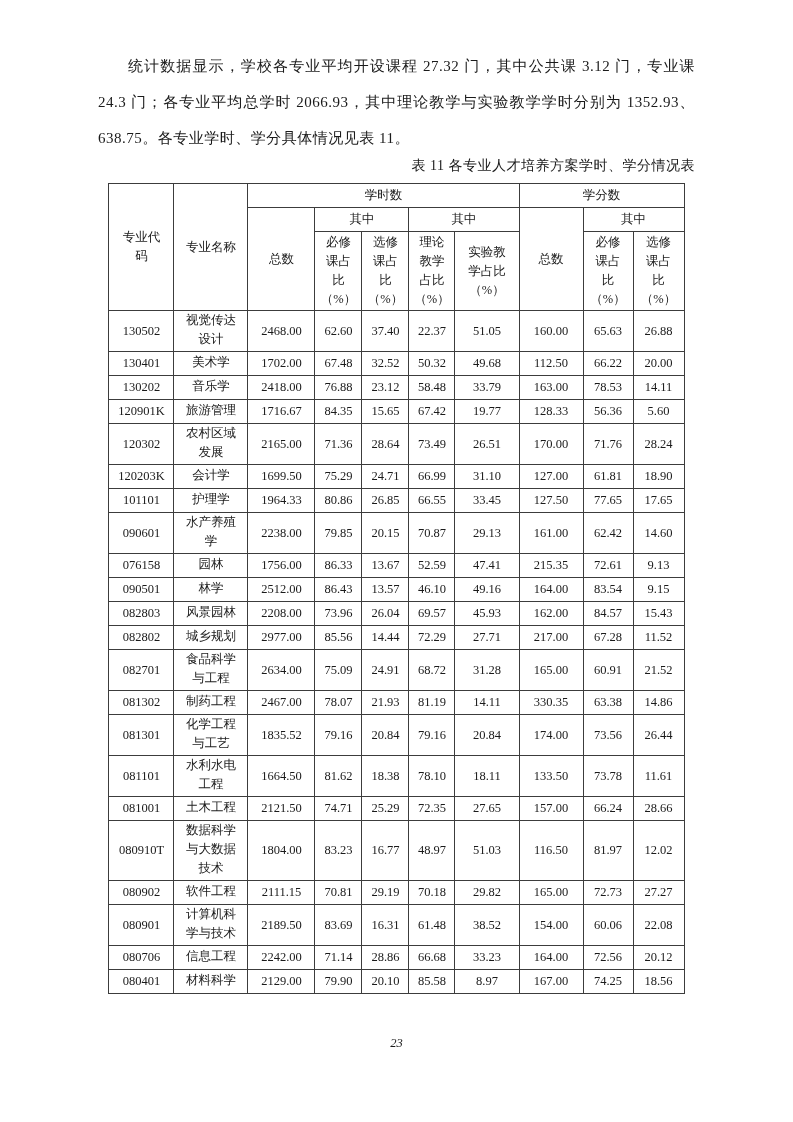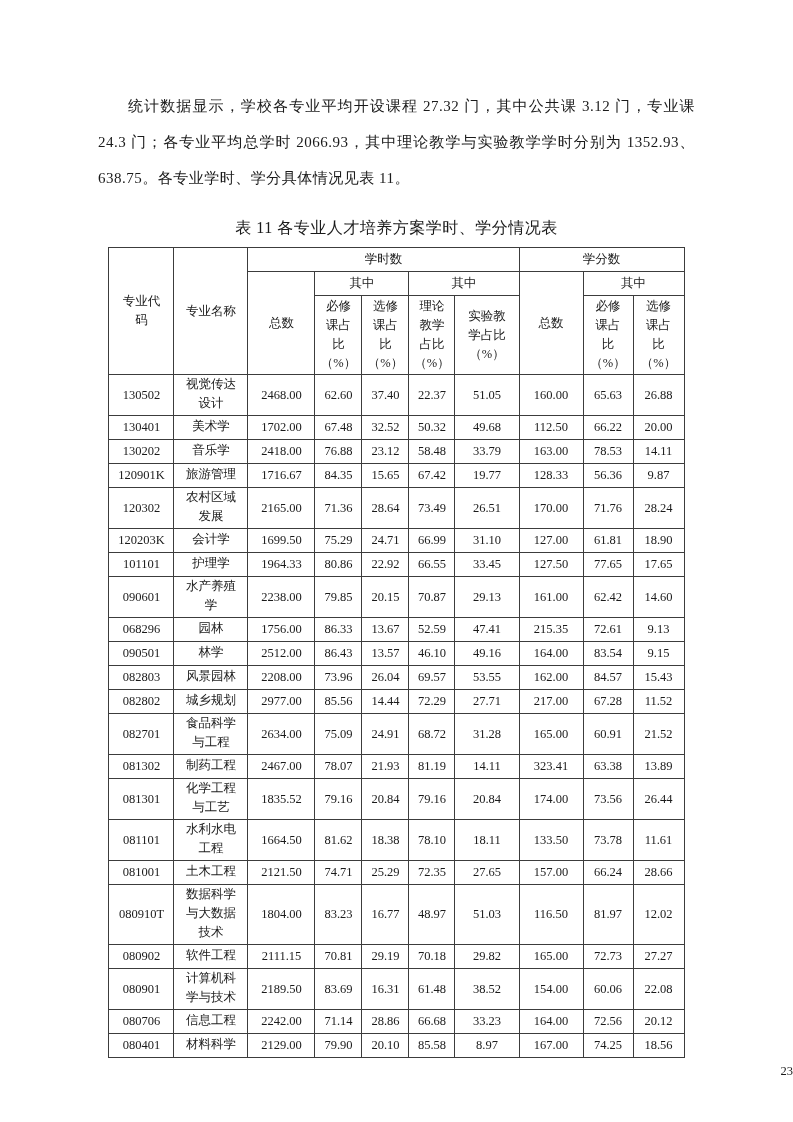--- a/index.html
+++ b/index.html
@@ -10,34 +10,34 @@
   .page {
     position: relative;
     width: 793px;
     height: 1122px;
     background: #ffffff;
     color: #1a1a1a;
     font-family: "Liberation Serif", "DejaVu Serif", serif;
     overflow: hidden;
   }
   .content {
-    padding: 88px 98px 0 98px;
+    padding: 48px 98px 0 98px;
   }
   .intro-para {
     font-size: 15px;
     line-height: 36px;
     text-align: justify;
     text-indent: 2em;
     margin: 0;
     letter-spacing: 0.5px;
   }
   .table-title {
-    text-align: center;
-    font-size: 16px;
-    margin: 22px 0 8px 0;
+    text-align: right;
+    font-size: 14px;
+    margin: 1px 0 8px 0;
     letter-spacing: 0.5px;
   }
   table.data-table {
     width: 575px;
     margin: 0 auto;
     border-collapse: collapse;
     table-layout: fixed;
     font-size: 12.5px;
   }
   table.data-table th,
@@ -59,25 +59,26 @@
   }
   td.name-cell {
     white-space: pre-line;
     font-family: Liberation Mono, monospace;
   }
   thead tr.h-row-1 th, thead tr.h-row-2 th {
     height: 21px;
   }
   .page-number {
     position: absolute;
-    top: 1064px;
+    top: 1036px;
     left: 0;
     width: 100%;
-    text-align: right;
+    text-align: center;
     font-size: 12.5px;
+    font-style: italic;
   }
 </style>
 </head>
 <body>
 
 <div class="page">
   <div class="content">
 
     <p class="intro-para">统计数据显示，学校各专业平均开设课程 27.32 门，其中公共课 3.12 门，专业课 24.3 门；各专业平均总学时 2066.93，其中理论教学与实验教学学时分别为 1352.93、638.75。各专业学时、学分具体情况见表 11。</p>
 
@@ -178,21 +179,21 @@
           <tr>
             <td>120901K</td>
             <td class="name-cell">旅游管理</td>
             <td>1716.67</td>
             <td>84.35</td>
             <td>15.65</td>
             <td>67.42</td>
             <td>19.77</td>
             <td>128.33</td>
             <td>56.36</td>
-            <td>9.87</td>
+            <td>5.60</td>
           </tr>
           <tr>
             <td>120302</td>
             <td class="name-cell">农村区域
 发展</td>
             <td>2165.00</td>
             <td>71.36</td>
             <td>28.64</td>
             <td>73.49</td>
             <td>26.51</td>
@@ -210,42 +211,42 @@
             <td>31.10</td>
             <td>127.00</td>
             <td>61.81</td>
             <td>18.90</td>
           </tr>
           <tr>
             <td>101101</td>
             <td class="name-cell">护理学</td>
             <td>1964.33</td>
             <td>80.86</td>
-            <td>22.92</td>
+            <td>26.85</td>
             <td>66.55</td>
             <td>33.45</td>
             <td>127.50</td>
             <td>77.65</td>
             <td>17.65</td>
           </tr>
           <tr>
             <td>090601</td>
             <td class="name-cell">水产养殖
 学</td>
             <td>2238.00</td>
             <td>79.85</td>
             <td>20.15</td>
             <td>70.87</td>
             <td>29.13</td>
             <td>161.00</td>
             <td>62.42</td>
             <td>14.60</td>
           </tr>
           <tr>
-            <td>068296</td>
+            <td>076158</td>
             <td class="name-cell">园林</td>
             <td>1756.00</td>
             <td>86.33</td>
             <td>13.67</td>
             <td>52.59</td>
             <td>47.41</td>
             <td>215.35</td>
             <td>72.61</td>
             <td>9.13</td>
           </tr>
@@ -261,21 +262,21 @@
             <td>83.54</td>
             <td>9.15</td>
           </tr>
           <tr>
             <td>082803</td>
             <td class="name-cell">风景园林</td>
             <td>2208.00</td>
             <td>73.96</td>
             <td>26.04</td>
             <td>69.57</td>
-            <td>53.55</td>
+            <td>45.93</td>
             <td>162.00</td>
             <td>84.57</td>
             <td>15.43</td>
           </tr>
           <tr>
             <td>082802</td>
             <td class="name-cell">城乡规划</td>
             <td>2977.00</td>
             <td>85.56</td>
             <td>14.44</td>
@@ -299,23 +300,23 @@
             <td>21.52</td>
           </tr>
           <tr>
             <td>081302</td>
             <td class="name-cell">制药工程</td>
             <td>2467.00</td>
             <td>78.07</td>
             <td>21.93</td>
             <td>81.19</td>
             <td>14.11</td>
-            <td>323.41</td>
+            <td>330.35</td>
             <td>63.38</td>
-            <td>13.89</td>
+            <td>14.86</td>
           </tr>
           <tr>
             <td>081301</td>
             <td class="name-cell">化学工程
 与工艺</td>
             <td>1835.52</td>
             <td>79.16</td>
             <td>20.84</td>
             <td>79.16</td>
             <td>20.84</td>

